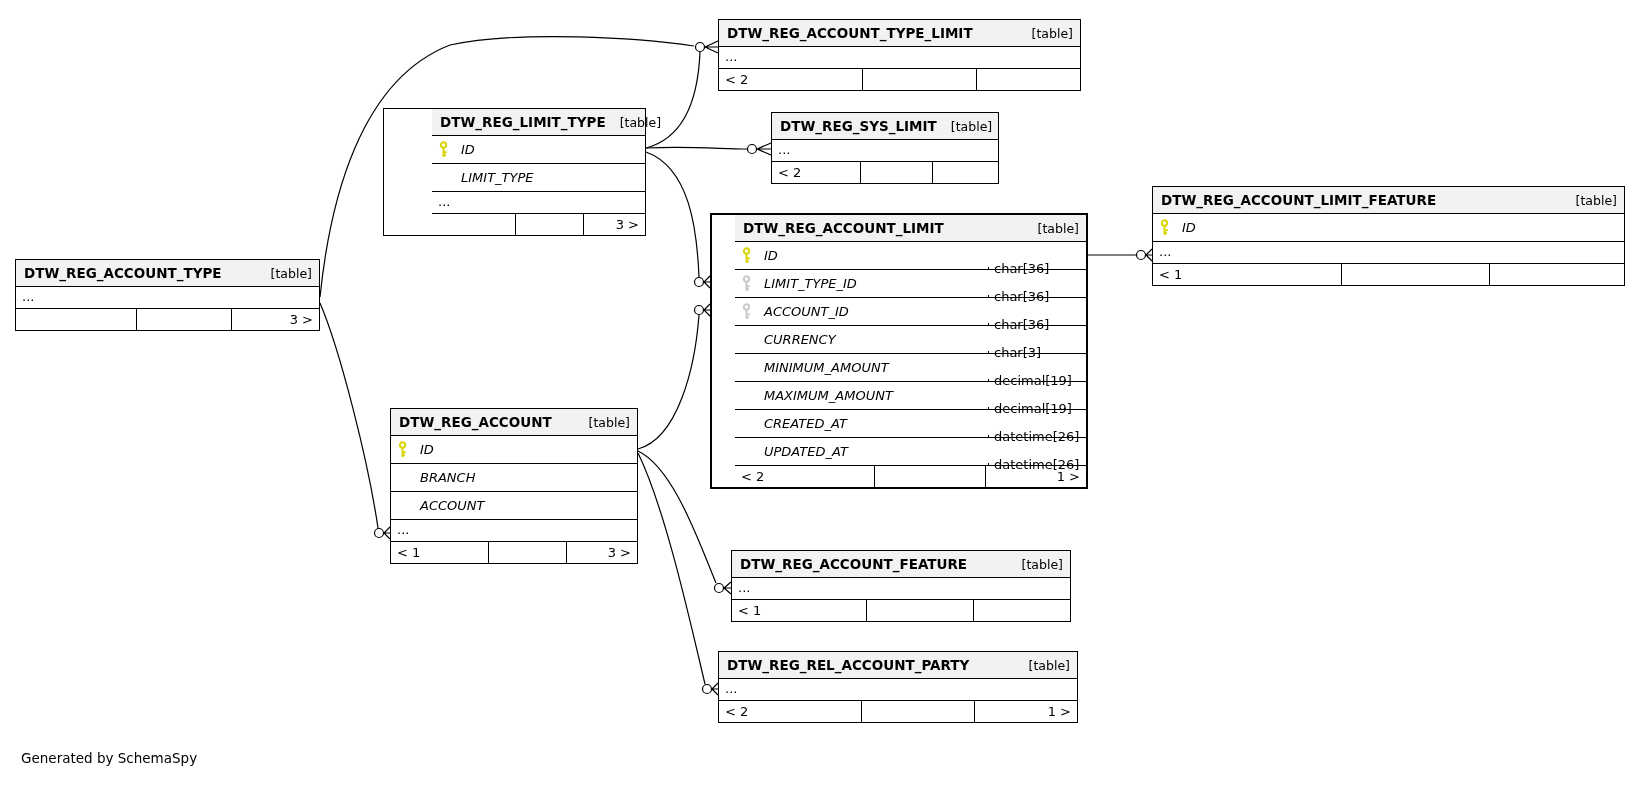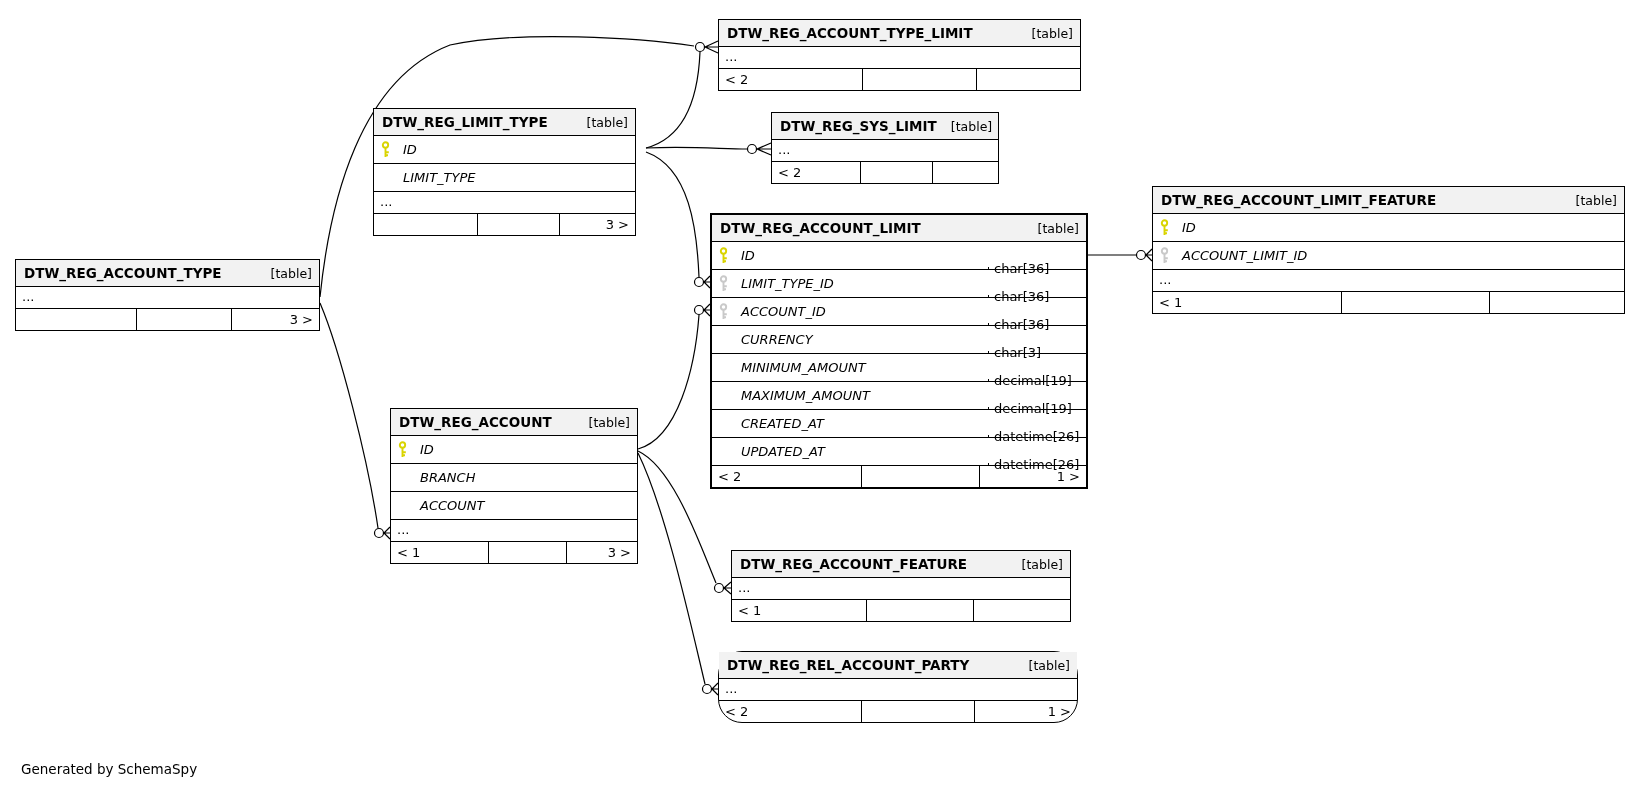--- a/index.html
+++ b/index.html
@@ -19,32 +19,32 @@
   .ctype{flex:0 0 98px;align-self:stretch;display:flex;align-items:center;
          border-left:1px solid #000;padding-left:5px;box-sizing:border-box;white-space:nowrap;margin-top:25px;}
   .dots{height:22px;line-height:20px;border-bottom:1px solid #000;padding-left:6px;box-sizing:border-box;}
   .ftr{display:flex;height:21px;box-sizing:border-box;}
   .fcell{flex:1 1 0;display:flex;align-items:center;padding:0 6px;border-left:1px solid #000;
          box-sizing:border-box;white-space:nowrap;}
   .fcell:first-child{border-left:none;flex-grow:1.3;}
   .fcell.right{justify-content:flex-end;flex-grow:0.9;}
   
   #tbl-account_type_limit{left:718px;top:10px;width:363px;margin-top:9px;}
-  #tbl-limit_type{left:373px;top:108px;width:263px;}
+  #tbl-limit_type{left:383px;top:108px;width:263px;padding-left:48px;}
   #tbl-sys_limit{left:771px;top:112px;width:228px;}
   #tbl-account_type{left:15px;top:259px;width:305px;}
-  #tbl-account_limit{left:710px;top:213px;width:378px;}
+  #tbl-account_limit{left:710px;top:213px;width:378px;padding-left:23px;}
   #tbl-account_limit_feature{left:1152px;top:186px;width:473px;}
   #tbl-account{left:390px;top:408px;width:248px;}
   #tbl-account_feature{left:731px;top:550px;width:340px;}
-  #tbl-rel_account_party{left:718px;top:651px;width:360px;border-radius:24px;}
+  #tbl-rel_account_party{left:718px;top:651px;width:360px;}
   .edge{fill:none;stroke:#000;stroke-width:1.2px;}
   .odot{fill:#fff;stroke:#000;stroke-width:1.2px;}
   .crow{fill:none;stroke:#000;stroke-width:1.2px;}
-  #generator-note{position:absolute;left:21px;top:750px;font-size:13.5px;margin-top:11px;}
+  #generator-note{position:absolute;left:21px;top:750px;font-size:13.5px;}
 </style>
 </head>
 <body>
 
 <svg id="edges" width="1631" height="809" viewBox="0 0 1631 809">
   <g>
     <path class="edge" d="M320,297 C330,200 360,80 450,45 C520,30 640,38 694,46"></path>
   </g>
   <g>
     <path class="edge" d="M646,148 C684,138 698,100 700,52"></path>
@@ -246,29 +246,20 @@
       </div>
       <div class="row">
         <span class="keyicon">
           <svg width="11" height="17" viewBox="0 0 11 17">
             <circle cx="5.5" cy="4" r="2.7" fill="none" stroke="#d9d400" stroke-width="1.9"></circle>
             <path d="M5.5 6.7 V16 M5.5 11.3 H8.8 M5.5 14.2 H8" fill="none" stroke="#d9d400" stroke-width="1.9"></path>
           </svg>
         </span>
         <span class="cname">ID</span>
       </div>
-      <div class="row">
-        <span class="keyicon">
-          <svg width="11" height="17" viewBox="0 0 11 17">
-            <circle cx="5.5" cy="4" r="2.7" fill="none" stroke="#c9c9c9" stroke-width="1.9"></circle>
-            <path d="M5.5 6.7 V16 M5.5 11.3 H8.8 M5.5 14.2 H8" fill="none" stroke="#c9c9c9" stroke-width="1.9"></path>
-          </svg>
-        </span>
-        <span class="cname">ACCOUNT_LIMIT_ID</span>
-      </div>
       <div class="dots">...</div>
       <div class="ftr">
         <span class="fcell">&lt; 1</span>
         <span class="fcell"></span>
         <span class="fcell right"></span>
       </div>
     </div>
     <div class="tbl" id="tbl-account">
       <div class="hdr">
         <span class="hname">DTW_REG_ACCOUNT</span>

